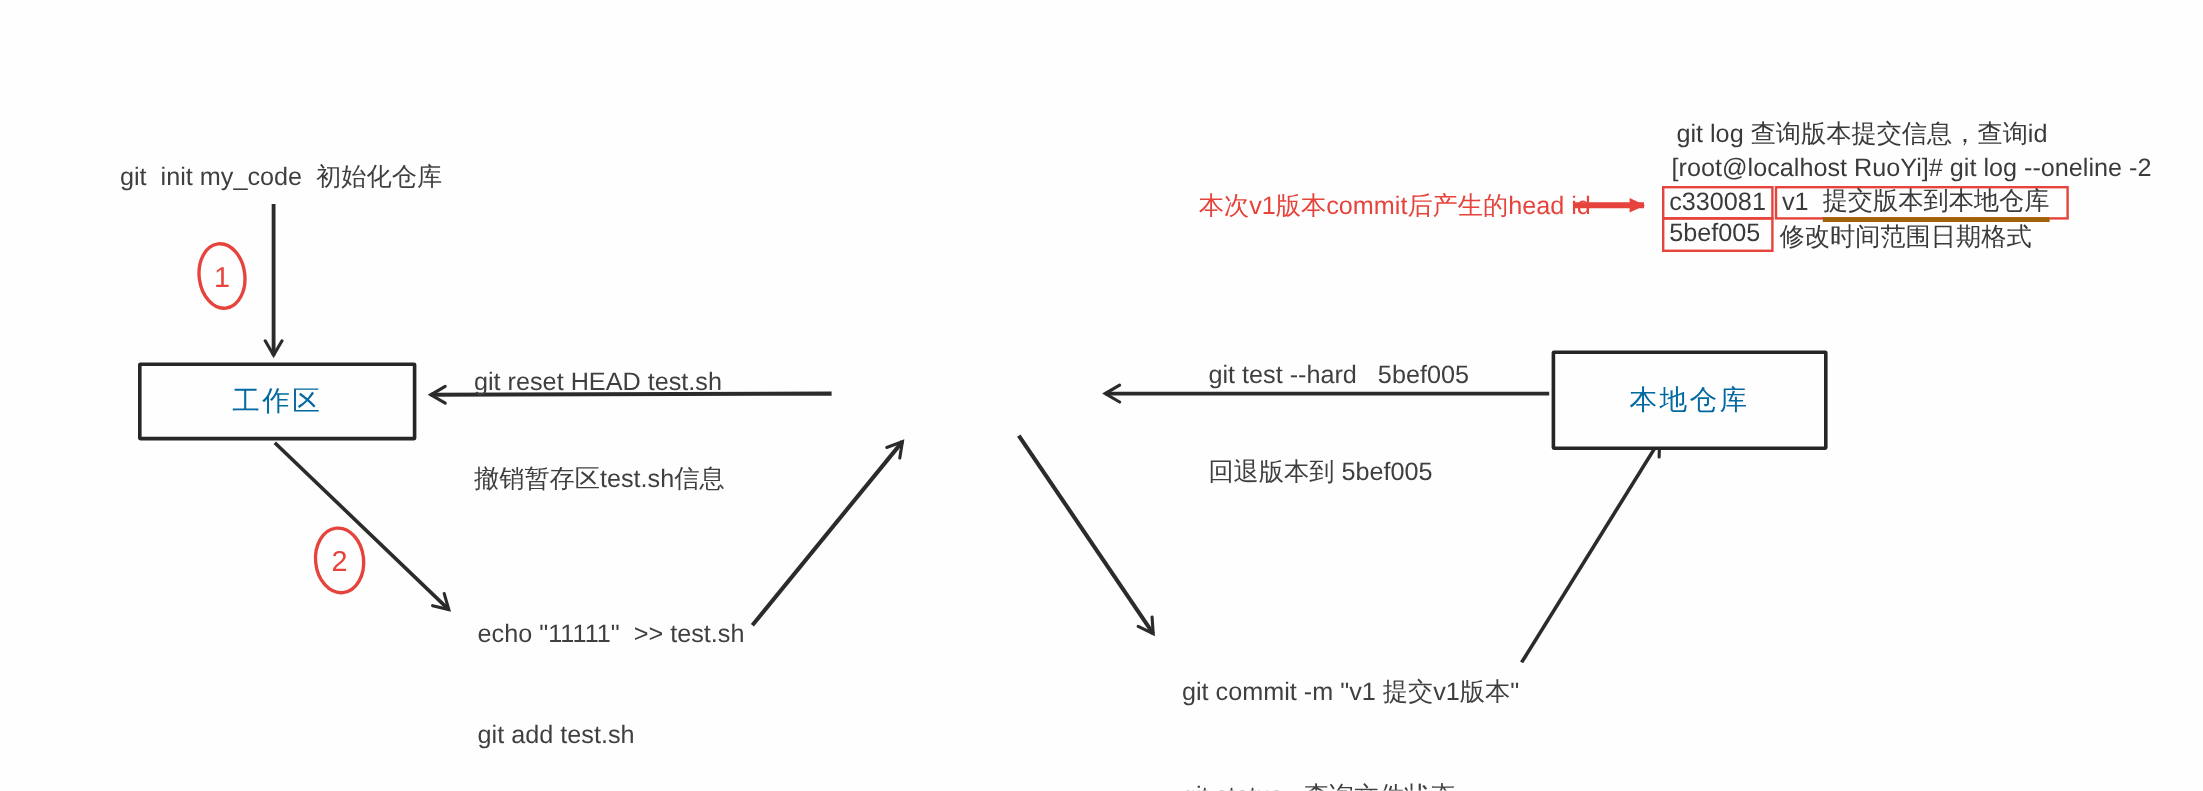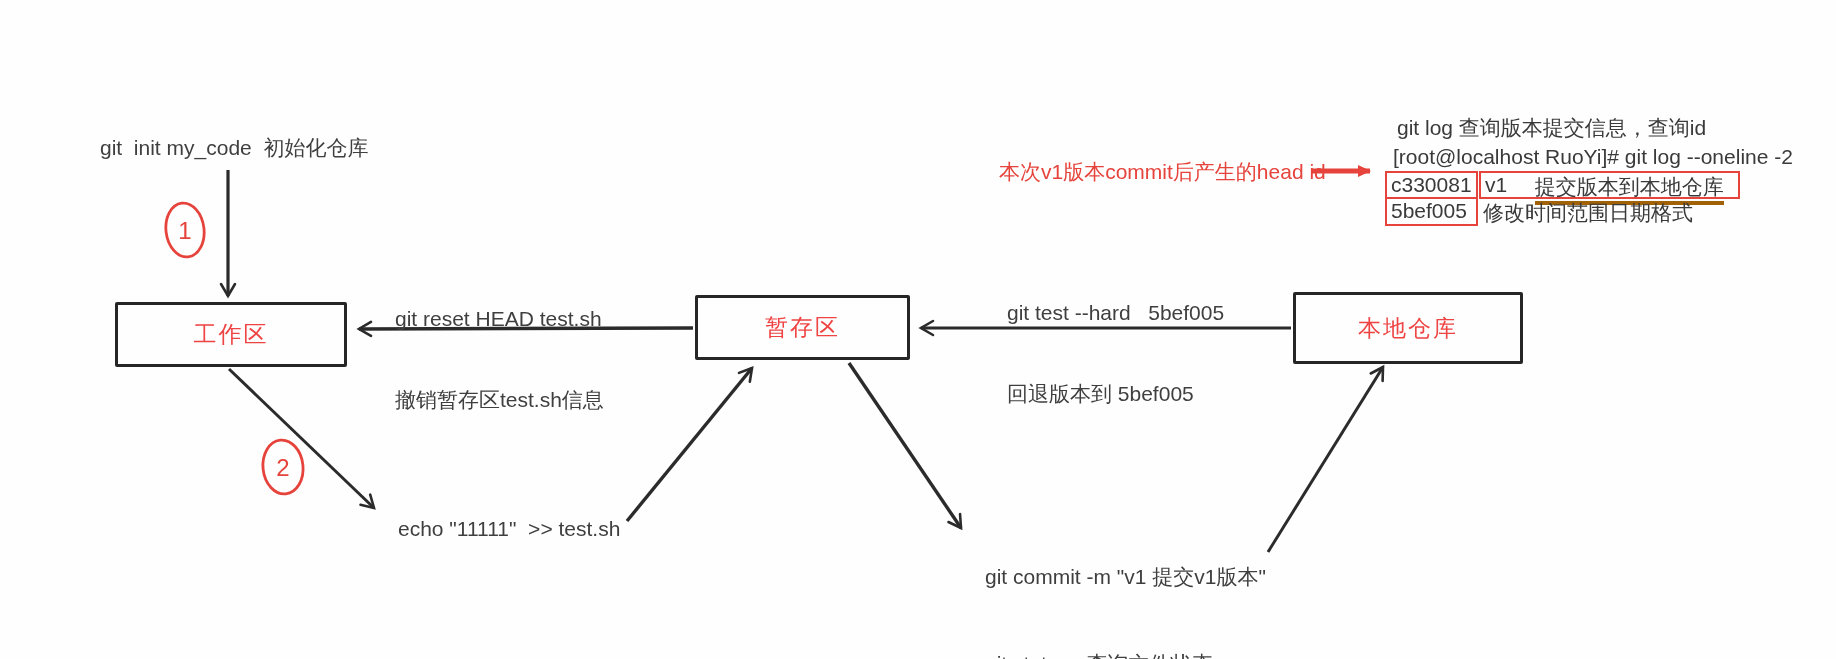--- a/index.html
+++ b/index.html
@@ -4,35 +4,35 @@
 <style>
   html,body{margin:0;padding:0;background:#ffffff;}
   .canvas{
     position:relative;width:1836px;height:659px;background:#fefefe;overflow:hidden;
     font-family:"Liberation Sans","DejaVu Sans",sans-serif;color:#3a3a3a;
   }
   .overlay{position:absolute;left:0;top:0;width:1836px;height:659px;pointer-events:none;}
   .node{
     position:absolute;border:3px solid #262626;border-radius:2px;background:#fefefe;
     display:flex;align-items:center;justify-content:center;
-    font-size:23px;letter-spacing:2px;color:#ef4444;box-sizing:border-box;
+    font-size:23px;letter-spacing:2px;color:#0369a1;box-sizing:border-box;
   }
   .lbl{position:absolute;font-size:21px;line-height:27px;white-space:pre;color:#3f3f3f;}
   .lbl div{white-space:pre;}
   .red{color:#e5433b;}
   .gitlog{position:absolute;left:1385px;top:98px;font-size:21px;color:#3a3a3a;}
-  .gitlog .gl-line1{padding-left:12px;line-height:28px;white-space:pre;margin-top:16px;}
+  .gitlog .gl-line1{padding-left:12px;line-height:28px;white-space:pre;}
   .gitlog .gl-line2{padding-left:8px;line-height:29px;white-space:pre;}
   .gl-row{display:flex;align-items:stretch;}
   .hash-cell{
     width:93px;height:28px;border:2.5px solid #e5433b;box-sizing:border-box;
     display:flex;align-items:center;padding-left:4px;background:transparent;white-space:pre;
   }
   .gl-row.second .hash-cell{margin-top:-2.5px;height:29px;}
-  .msg-cell{display:flex;align-items:flex-start;padding-left:5px;white-space:pre;gap:16px;}
+  .msg-cell{display:flex;align-items:center;padding-left:5px;white-space:pre;}
   .msg-boxed{
     border:2.5px solid #e5433b;box-sizing:border-box;height:28px;margin-left:1px;
     padding-left:4px;padding-right:14px;
   }
   .msg-prefix{white-space:pre;}
   .msg-underline{border-bottom:4px solid #a16207;white-space:pre;}
 </style>
 </head>
 <body>
 
@@ -60,41 +60,39 @@
     <ellipse cx="185" cy="230" rx="19" ry="27" fill="none" stroke="#e5433b" stroke-width="2.8" transform="rotate(-7 185 230)"></ellipse>
     <text x="185" y="239" text-anchor="middle" fill="#e5433b" font-size="24" font-family="Liberation Sans, DejaVu Sans, sans-serif">1</text>
 
     <ellipse cx="283" cy="467" rx="20" ry="27" fill="none" stroke="#e5433b" stroke-width="2.8" transform="rotate(-6 283 467)"></ellipse>
     <text x="283" y="476" text-anchor="middle" fill="#e5433b" font-size="24" font-family="Liberation Sans, DejaVu Sans, sans-serif">2</text>
   </svg>
 
   <div class="node" style="left:115px;top:302px;width:232px;height:65px;">
     <span>工作区</span>
   </div>
-  <div class="node" style="left:695px;top:295px;width:215px;height:65px;">
-    <span>暂存区</span>
-  </div>
-  <div class="node" style="left:1293px;top:292px;width:230px;height:72px;">
+  <div class="node" style="left:1293px;top:292px;width:230px;height:83px;">
     <span>本地仓库</span>
   </div>
 
   <div class="lbl" style="left:100px;top:134px;">git  init my_code  初始化仓库</div>
 
   <div class="lbl" style="left:395px;top:251px;">
     <div>git reset HEAD test.sh</div>
     <div>撤销暂存区test.sh信息</div>
   </div>
 
   <div class="lbl" style="left:1007px;top:245px;">
     <div>git test --hard   5bef005</div>
     <div>回退版本到 5bef005</div>
   </div>
 
   <div class="lbl" style="left:398px;top:459px;line-height:28px;">
     <div>echo "11111"  &gt;&gt; test.sh</div>
+    <div>git add test.sh</div>
     
   </div>
 
   <div class="lbl" style="left:985px;top:504px;line-height:29px;">
     <div>git commit -m "v1 提交v1版本"</div>
     <div>git status   查询文件状态</div>
   </div>
 
   <div class="lbl red" style="left:975px;top:158px;margin-left:24px;">本次v1版本commit后产生的head id</div>
 

